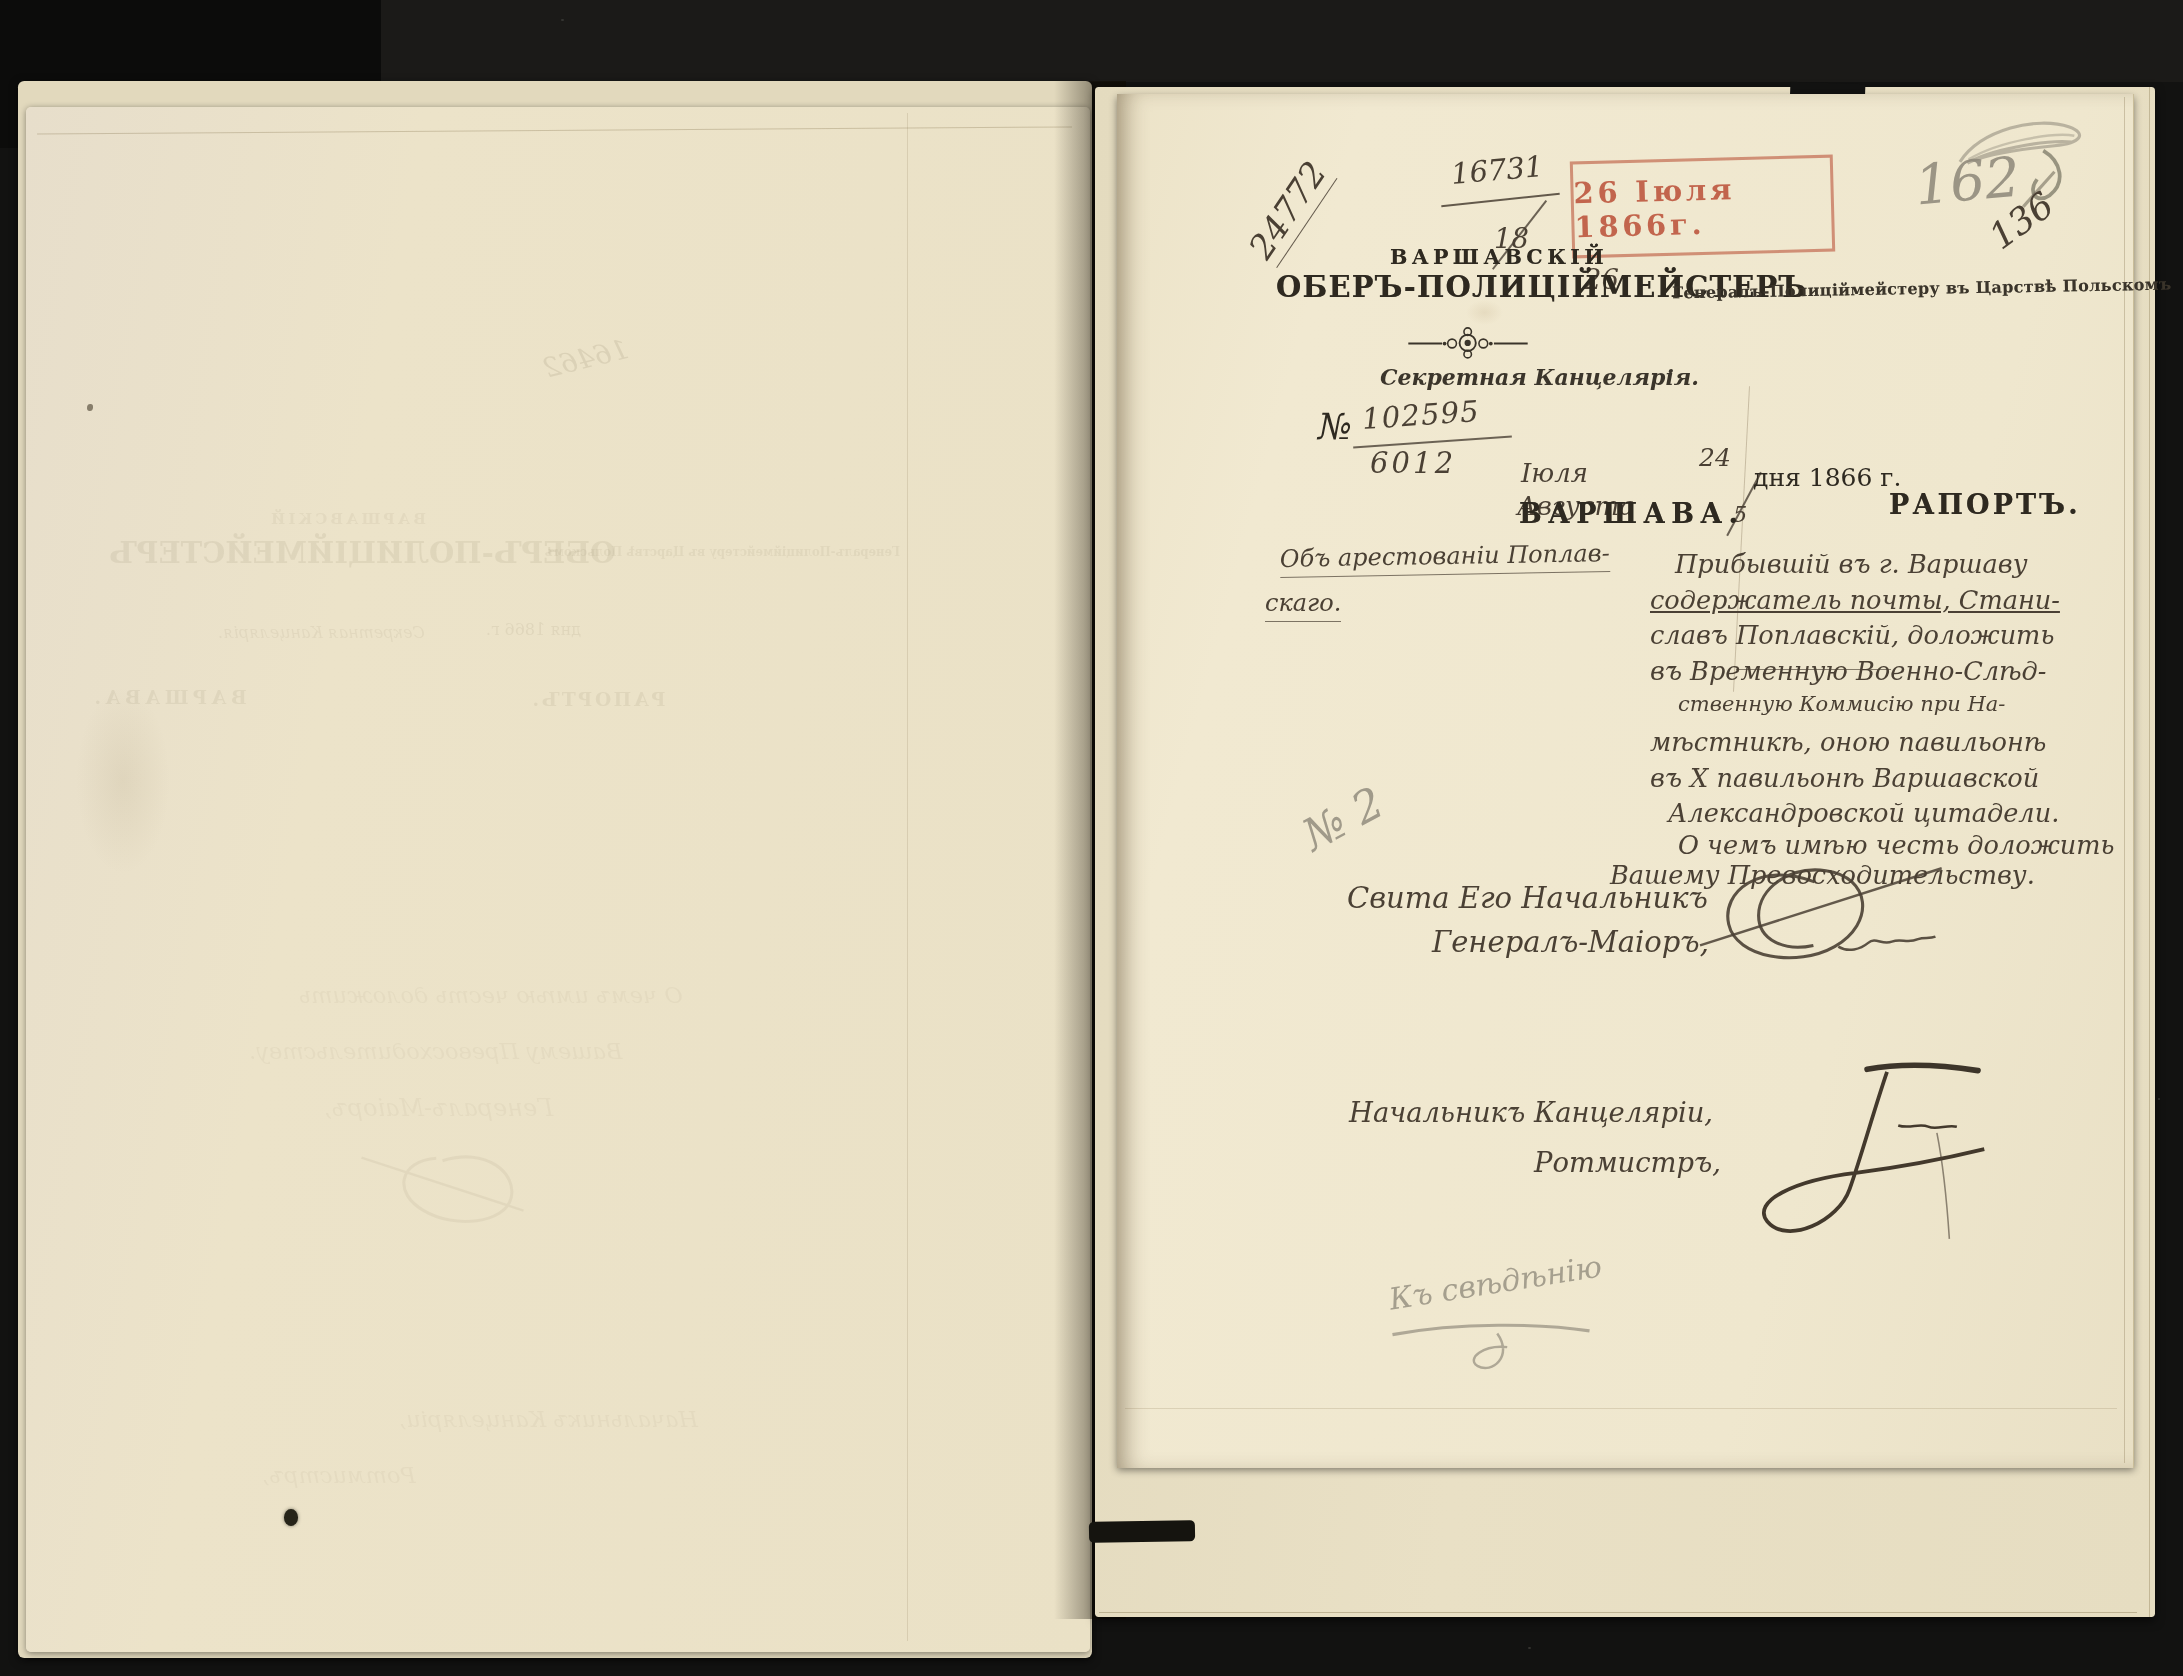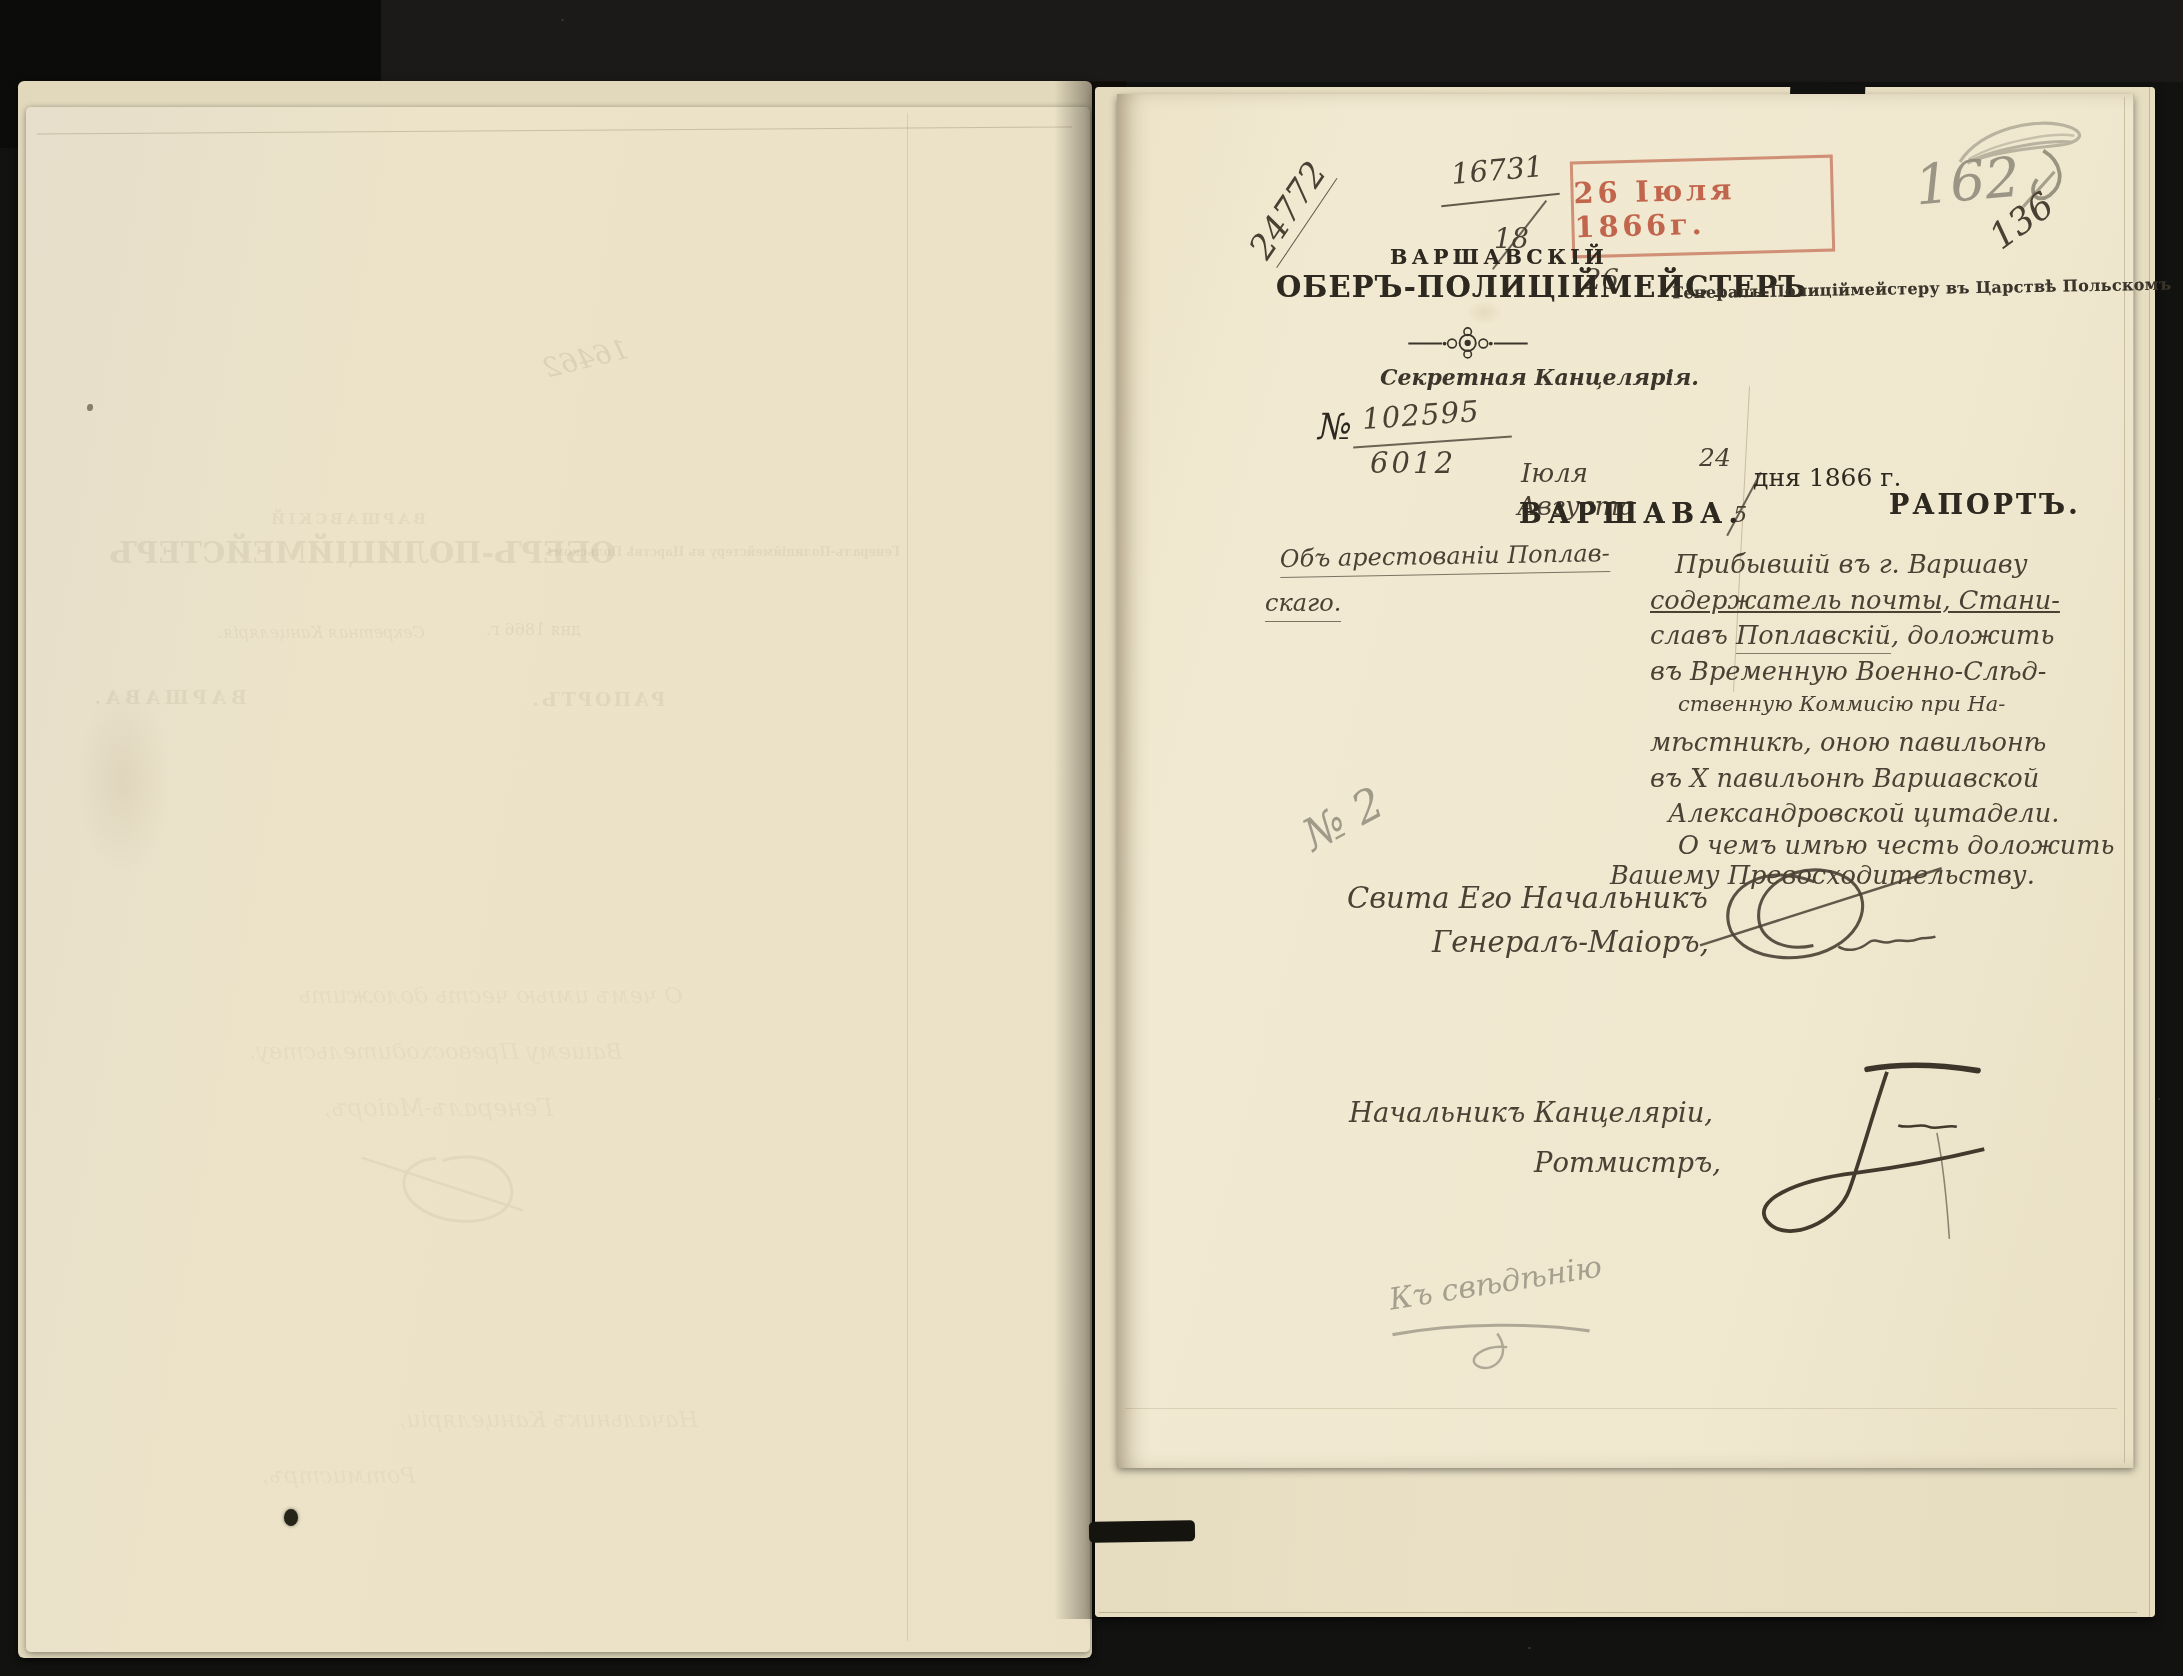--- a/index.html
+++ b/index.html
@@ -162,21 +162,21 @@
     <div class="abs print" style="left:772px;top:395px;font-size:27px;font-weight:bold;letter-spacing:3.1px;
                 text-shadow:0 0 0.6px rgba(46,41,32,.5);">РАПОРТЪ.</div>
 
     <div class="abs hand" style="left:163px;top:448px;font-size:24px;border-bottom:1.2px solid rgba(74,64,52,.7);
                 padding-bottom:3.7px;transform:rotate(-1deg);">Объ арестованіи Поплав-</div>
     <div class="abs hand" style="left:148px;top:495px;font-size:24px;border-bottom:1.2px solid rgba(74,64,52,.7);padding-bottom:3.7px;">скаго.</div>
 
     <div class="abs hand" style="left:558px;top:455px;font-size:25.6px;">Прибывшій въ г. Варшаву</div>
     <div class="abs hand" style="left:533px;top:491px;font-size:25.6px;text-decoration:underline;">содержатель почты, Стани-</div>
     <div class="abs hand" style="left:533px;top:526px;font-size:25.6px;">
-      <span>славъ </span><span style="border-bottom:1.2px solid rgba(74,64,52,.65);padding-bottom:3px;">Поплавскій</span><span>, доложить</span>
+      <span>славъ </span><span style="border-bottom:1.2px solid rgba(74,64,52,.65);padding-bottom:19px;">Поплавскій</span><span>, доложить</span>
     </div>
     <div class="abs hand" style="left:533px;top:562px;font-size:25.6px;">въ Временную Военно-Слѣд-</div>
     <div class="abs hand" style="left:561px;top:598px;font-size:21px;">ственную Коммисію при На-</div>
     <div class="abs hand" style="left:533px;top:633px;font-size:25.6px;">мѣстникѣ, оною павильонѣ</div>
     <div class="abs hand" style="left:533px;top:669px;font-size:25.6px;">въ X павильонѣ Варшавской</div>
     <div class="abs hand" style="left:551px;top:704px;font-size:25.6px;">Александровской цитадели.</div>
     <div class="abs hand" style="left:561px;top:736px;font-size:25.6px;">О чемъ имѣю честь доложить</div>
     <div class="abs hand" style="left:493px;top:766px;font-size:25.6px;">Вашему Превосходительству.</div>
 
     <div class="abs hand pencil" style="left:184px;top:699px;font-size:44px;transform:rotate(-28deg);opacity:.8;">№ 2</div>

